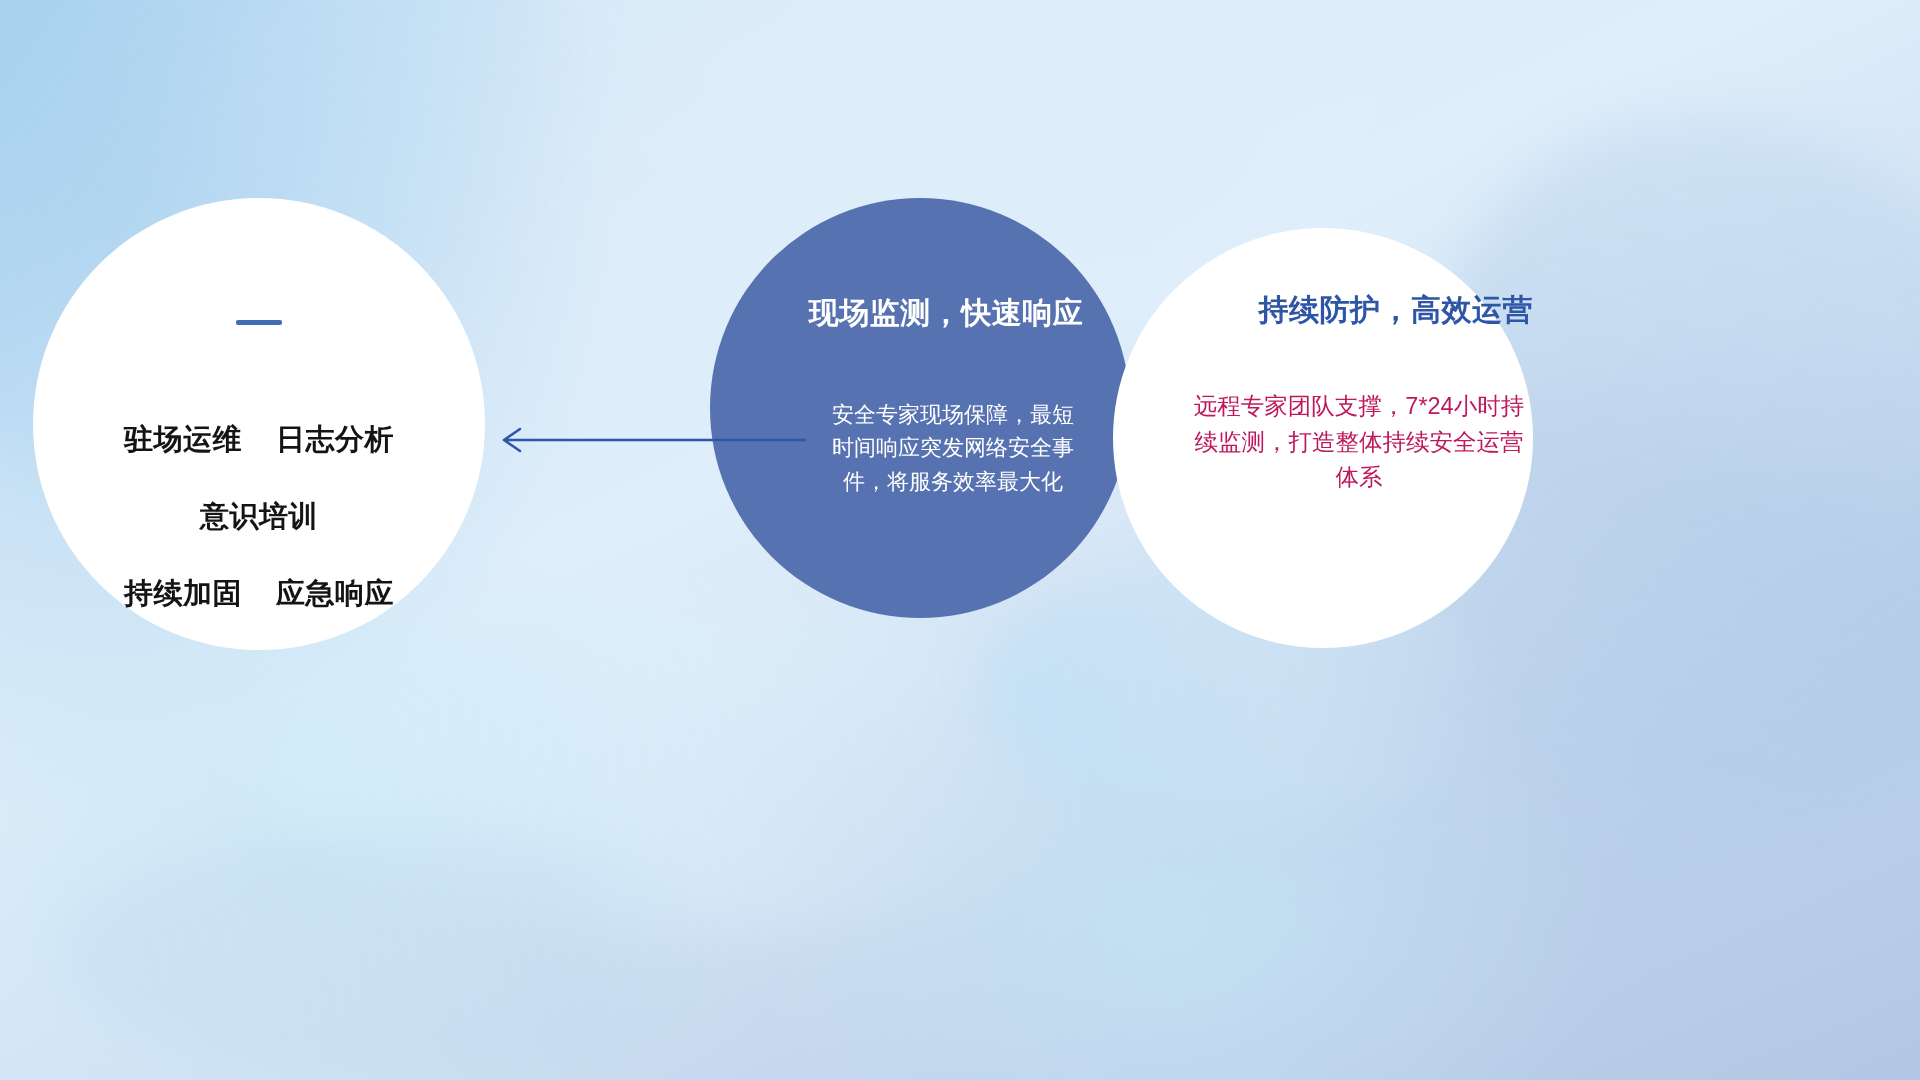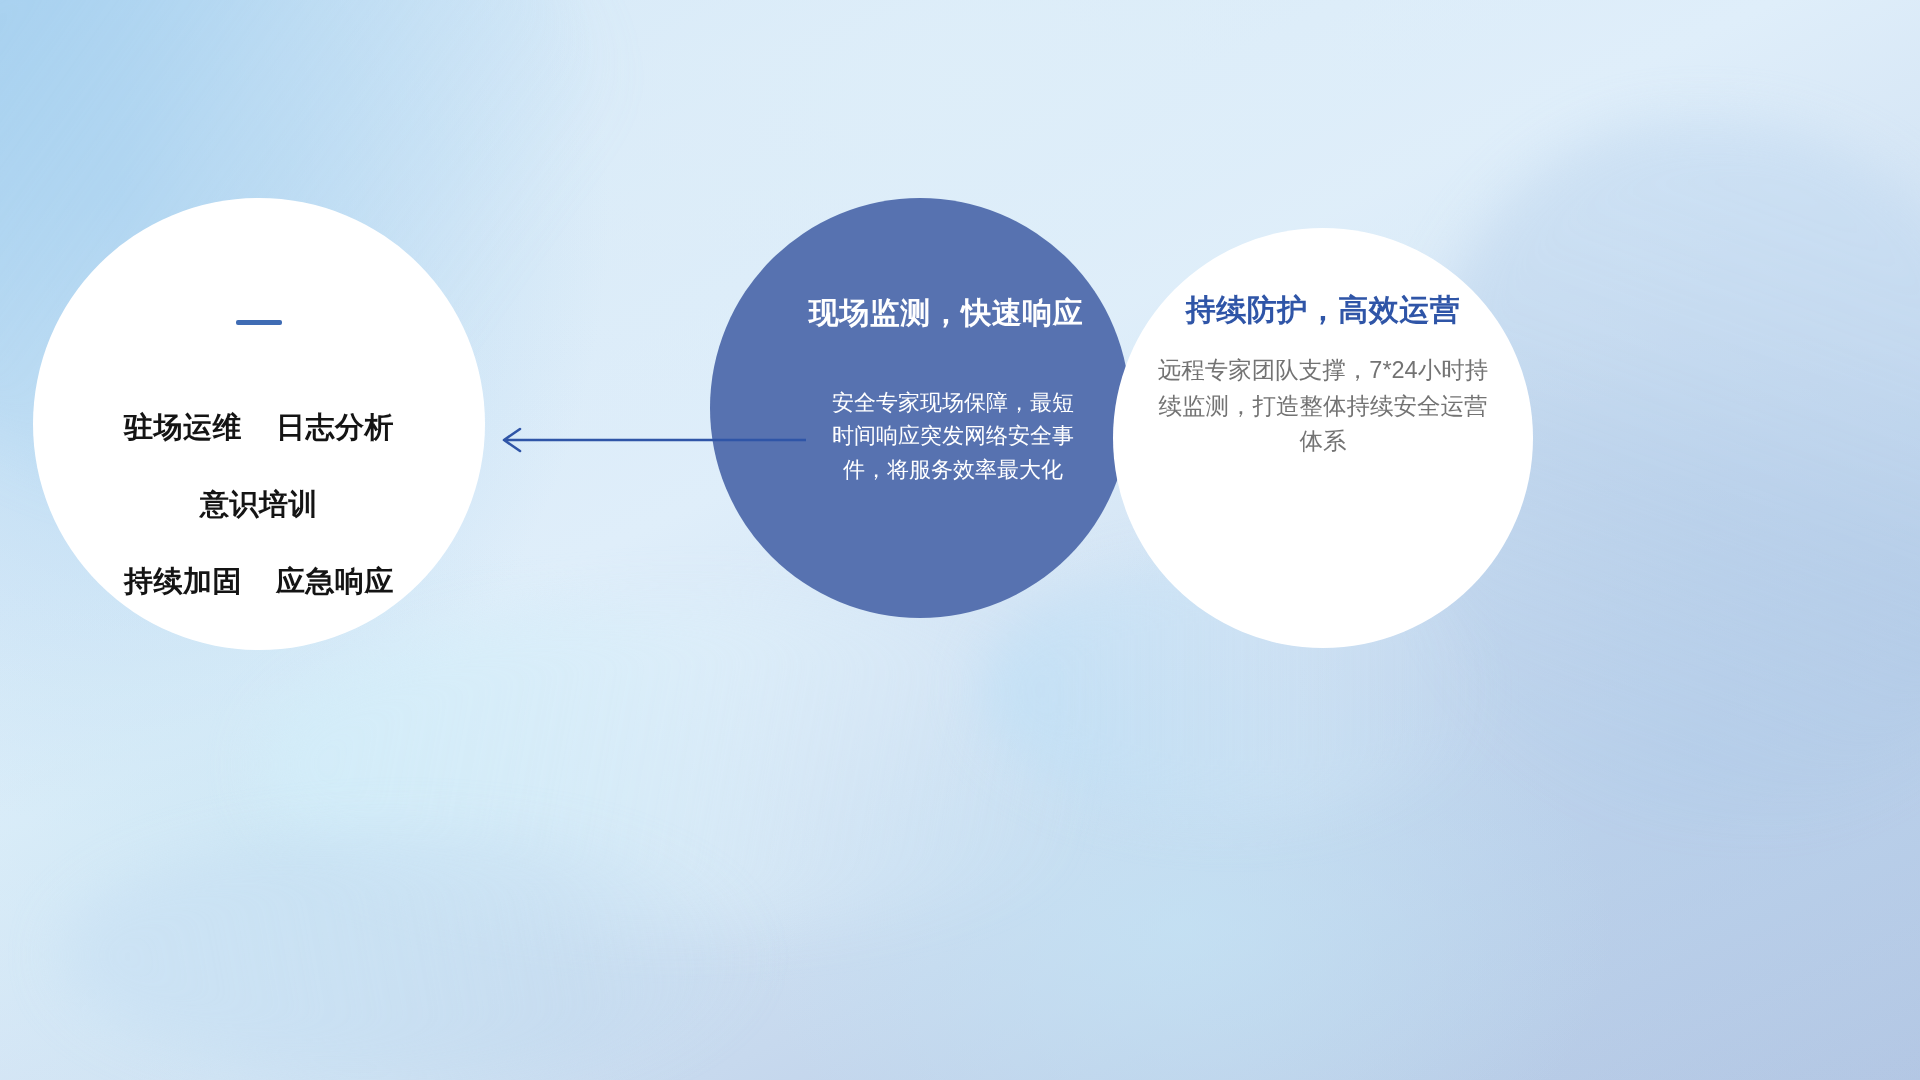--- a/index.html
+++ b/index.html
@@ -59,20 +59,21 @@
     width: 700px; height: 250px;
     background: linear-gradient(80deg, rgba(200,224,244,0.8) 0%, rgba(186,210,236,0.4) 70%, rgba(186,210,236,0) 100%);
     border-radius: 50%;
   }
 
   
   .circle {
     position: absolute;
     border-radius: 50%;
     box-sizing: border-box;
+    gap: 12px;
   }
 
   
   #circle-process {
     left: 33px;
     top: 198px;
     width: 452px;
     height: 452px;
     background: #ffffff;
     display: flex;
@@ -142,38 +143,38 @@
   
   #circle-remote {
     left: 1113px;
     top: 228px;
     width: 420px;
     height: 420px;
     background: #ffffff;
     z-index: 5;
     display: flex;
     flex-direction: column;
-    align-items: center;
+    align-items: flex-end;
     justify-content: flex-start;
   }
   #circle-remote .title {
     margin-top: 62px;
     font-size: 30px;
     font-weight: bold;
     color: #2f55a7;
     letter-spacing: 0.5px;
     white-space: nowrap;
     text-align: center;
   }
   #circle-remote .body {
-    margin-top: 22px;
+    margin-top: 46px;
     width: 348px;
     font-size: 23.5px;
     line-height: 1.52;
-    color: #737373;
+    color: #be185d;
     text-align: center;
   }
 
   
   #connector-arrow {
     position: absolute;
     left: 488px;
     top: 420px;
     width: 320px;
     height: 40px;

